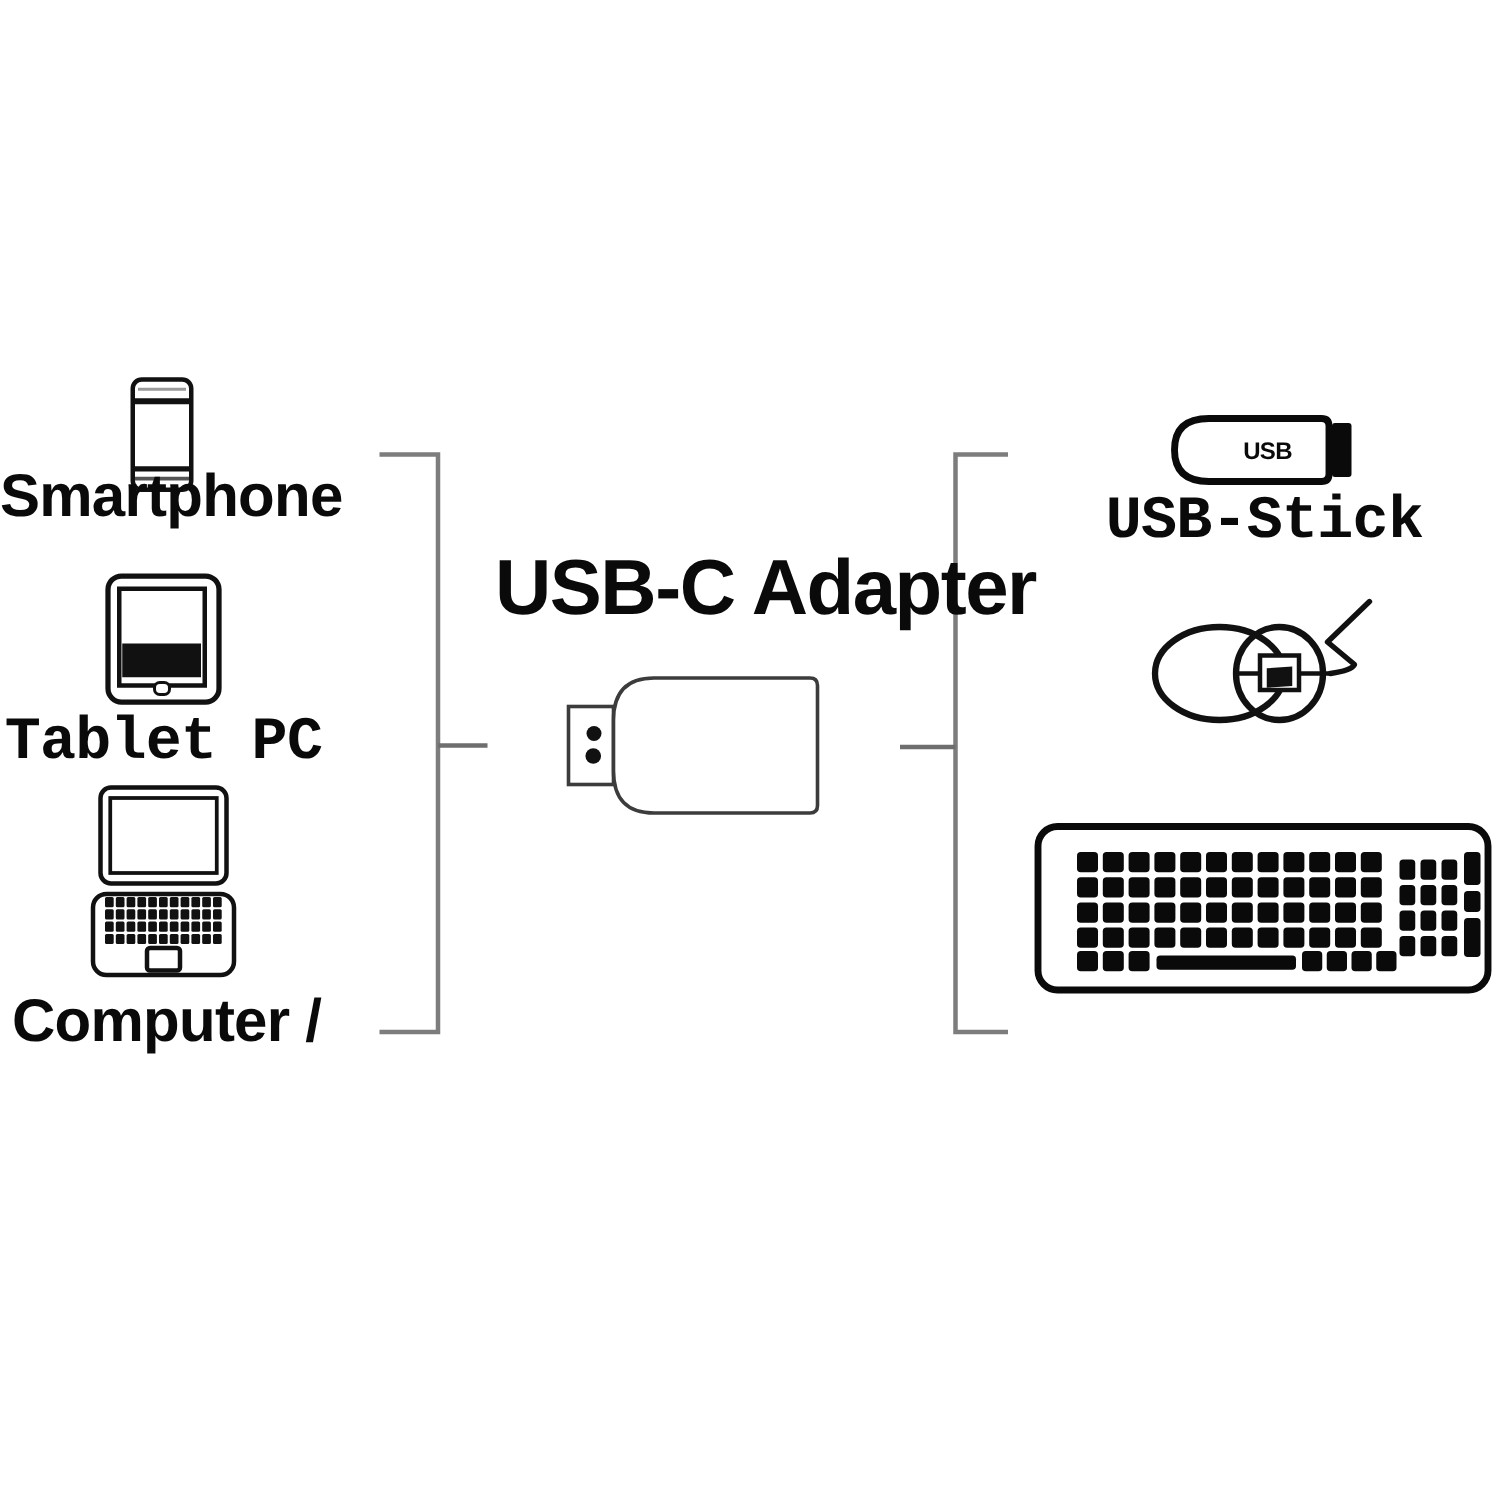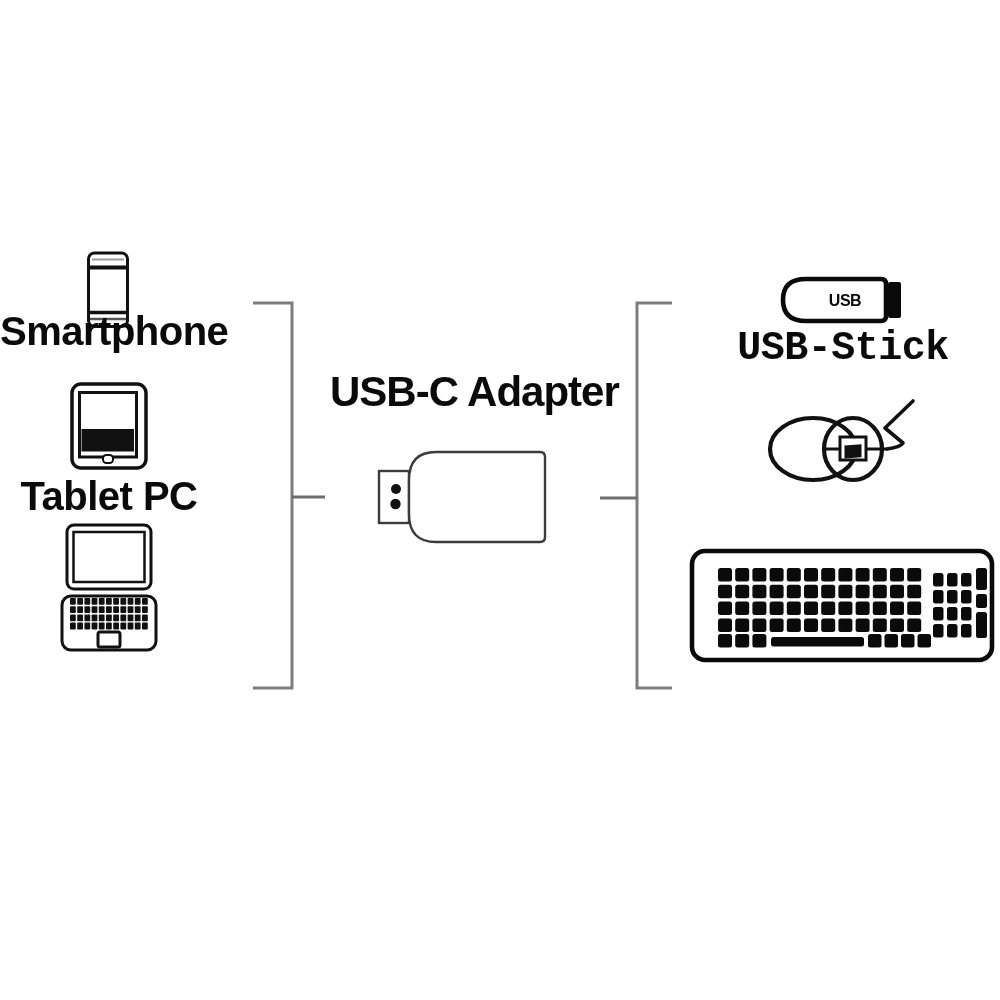--- a/index.html
+++ b/index.html
@@ -11,25 +11,25 @@
   .abs{position:absolute;}
   .label{
     font-size:40px;line-height:44px;letter-spacing:-0.5px;
     text-align:center;white-space:nowrap;color:#0a0a0a;
   }
   .brackets{position:absolute;left:0;top:0;pointer-events:none;}
   
   .smartphone-icon{left:86px;top:251px;}
   .smartphone-label{left:0px;top:309px;width:218px;}
   .tablet-icon{left:70px;top:382px;}
-  .tablet-label{left:0px;top:474px;width:218px;}
+  .tablet-label{left:0px;top:474px;width:218px;font-family:Liberation Mono, monospace;}
   .laptop-icon{left:60px;top:523px;}
   .computer-label{left:8px;top:660px;width:260px;text-align:left;line-height:43px;}
   
-  .adapter-label{left:330px;top:370px;width:272px;font-size:42px;letter-spacing:-1px;}
+  .adapter-label{left:330px;top:370px;width:272px;font-size:52px;letter-spacing:-1px;}
   .adapter-icon{left:376px;top:449px;}
   
   .usbstick-icon{left:778px;top:274px;}
   .usbstick-label{left:730px;top:327px;width:226px;font-family:Liberation Mono, monospace;}
   .mouse-icon{left:766px;top:396px;}
   .mouse-label{left:740px;top:487px;width:220px;}
   .keyboard-icon{left:689px;top:542px;}
   .keyboard-label{left:735px;top:664px;width:228px;}
   svg{display:block;}
   .usb-mini-text{
@@ -112,20 +112,21 @@
         <rect x="46" y="99.6" width="5.8" height="6.8" rx="1"></rect>
         <rect x="53.2" y="99.6" width="5.8" height="6.8" rx="1"></rect>
         <rect x="60.4" y="99.6" width="5.8" height="6.8" rx="1"></rect>
         <rect x="67.6" y="99.6" width="5.8" height="6.8" rx="1"></rect>
         <rect x="74.8" y="99.6" width="5.8" height="6.8" rx="1"></rect>
         <rect x="82" y="99.6" width="5.8" height="6.8" rx="1"></rect>
       </g>
     <rect x="38" y="109" width="22" height="15" rx="2" fill="#fff" stroke="#111" stroke-width="3"></rect>
   </svg>
   <div class="abs label computer-label">
+    <span style="display:block">Computer /</span>
   </div>
 
   <div class="abs label adapter-label">USB-C Adapter</div>
 
   <svg class="abs adapter-icon" width="172" height="96" viewBox="0 0 172 96">
     <rect x="3" y="22" width="30" height="52" fill="#fff" stroke="#3c3c3c" stroke-width="2.4"></rect>
     <path d="M60,3 L164,3 Q169,3 169,8 L169,88 Q169,93 164,93 L60,93 Q33,93 33,65 L33,31 Q33,3 60,3 Z" fill="#fff" stroke="#3c3c3c" stroke-width="2.4"></path>
     <circle cx="20" cy="40" r="5" fill="#111"></circle>
     <circle cx="19.5" cy="55" r="5.2" fill="#111"></circle>
   </svg>

